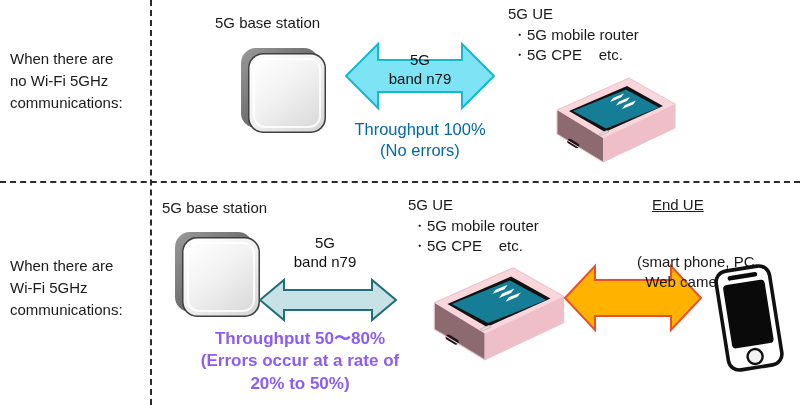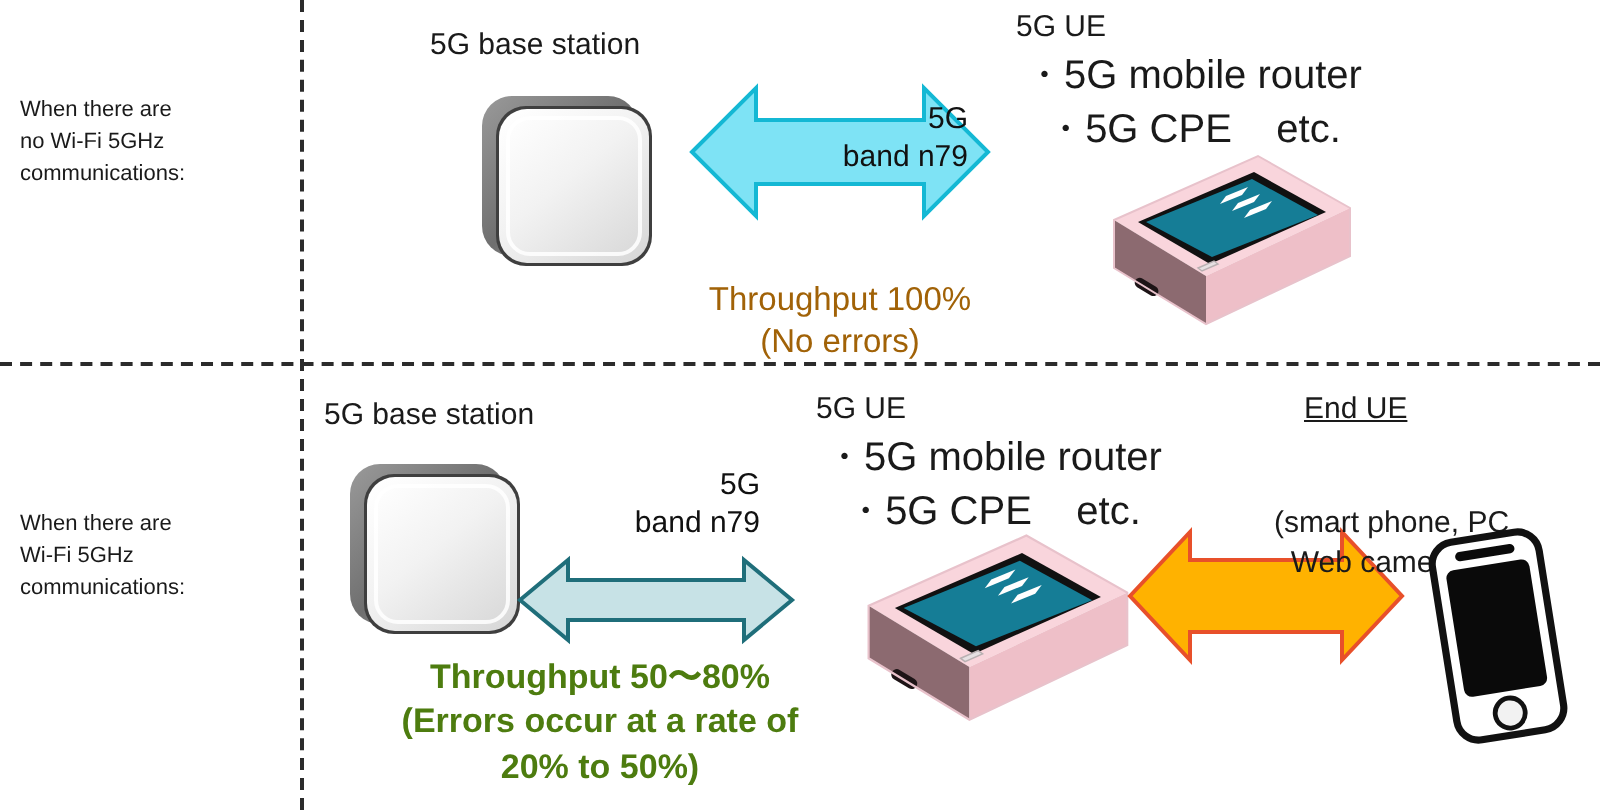--- a/index.html
+++ b/index.html
@@ -17,35 +17,35 @@
     border-left:2px dashed #2b2b2b;
   }
   .h-divider{
     position:absolute;left:0;top:181px;width:800px;height:0;
     border-top:2px dashed #2b2b2b;
   }
 
   
   .lbl{position:absolute;white-space:pre;line-height:1.22;}
   .cap{font-size:15px;}
-  .rowlabel{font-size:11px;line-height:1.45;}
+  .rowlabel{font-size:15px;line-height:1.45;}
   .blue-text{
-    position:absolute;color:#a16207;font-size:16.5px;
-    text-align:center;line-height:1.3;white-space:pre;margin-top:21px;
+    position:absolute;color:#0369a1;font-size:16.5px;
+    text-align:center;line-height:1.3;white-space:pre;
   }
   .red-text{
-    position:absolute;color:#4d7c0f;font-size:17px;font-weight:bold;
+    position:absolute;color:#8b5cf6;font-size:17px;font-weight:bold;
     text-align:center;line-height:1.32;white-space:pre;
   }
-  .bullets{font-size:20px;line-height:1.33;white-space:pre;text-align:center;}
+  .bullets{font-size:15px;line-height:1.33;white-space:pre;}
 
   
   .arrow{position:absolute;}
   .arrow-txt{
-    position:absolute;text-align:right;white-space:pre;
+    position:absolute;text-align:center;white-space:pre;
     font-size:15px;line-height:1.28;color:#111;
   }
 
   
   .basestation{position:absolute;}
 
   
   .device{position:absolute;}
 </style>
 </head>

